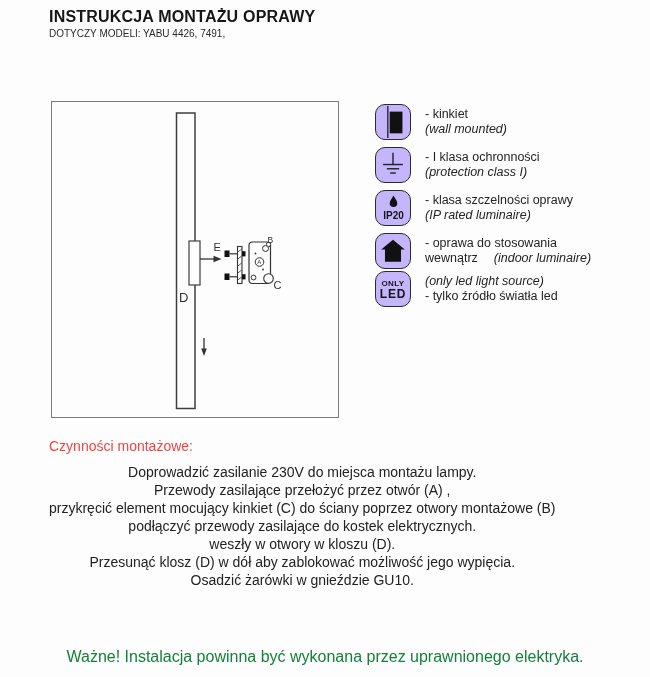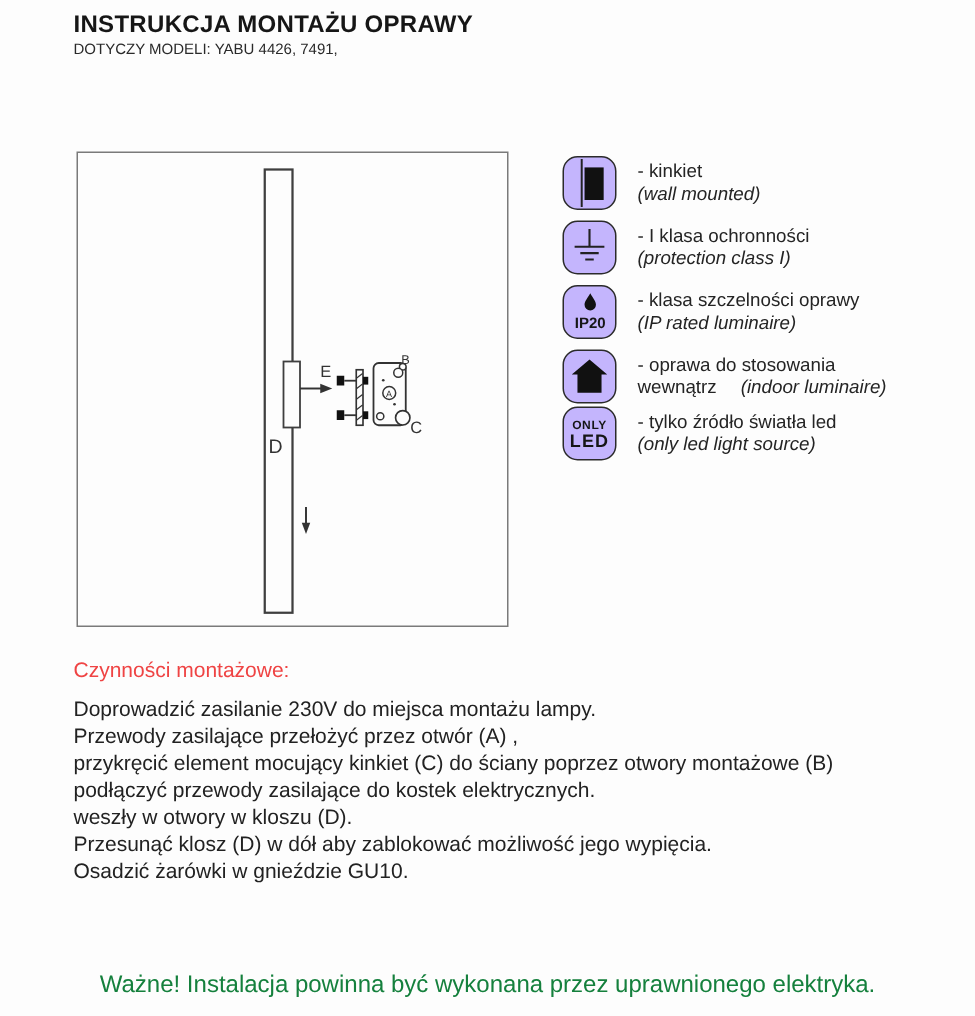--- a/index.html
+++ b/index.html
@@ -24,21 +24,21 @@
             display:flex;flex-direction:column;align-items:center;justify-content:center;background:#c4b5fd;flex:none;}
   .leg-text{font-size:12.5px;line-height:15px;color:#242424;padding-top:3px;white-space:nowrap;}
   .leg-en{font-style:italic;}
   .leg-pl2:not(:empty){margin-right:16px;}
   .onlyled-only{font-size:8px;font-weight:bold;letter-spacing:.4px;line-height:9px;color:#161616;}
   .onlyled-led{font-size:12px;font-weight:bold;letter-spacing:.8px;line-height:12px;color:#161616;}
 
   
   .steps-heading{position:absolute;left:49px;top:438px;font-size:14px;color:#ef4444;}
   .steps{position:absolute;left:49px;top:463px;font-size:14px;line-height:18px;color:#222;}
-  .step-line{white-space:nowrap;}
+  .step-line{white-space:nowrap;text-align:center;}
 
   
   .warning{position:absolute;left:0;top:648px;width:650px;text-align:center;font-size:16px;color:#15803d;}
 </style>
 </head>
 <body>
 
 <div class="page">
 
   <div class="title">INSTRUKCJA MONTAŻU OPRAWY</div>
@@ -151,22 +151,22 @@
       <div><span class="leg-pl2">wewnątrz</span><span class="leg-en">(indoor luminaire)</span></div>
     </div>
   </div>
 
   <div class="legend-row" style="top:271px">
     <div class="leg-icon">
       <div class="onlyled-only">ONLY</div>
       <div class="onlyled-led">LED</div>
     </div>
     <div class="leg-text">
+      <div><span class="leg-pl2"></span><span class="leg-en">(only led light source)</span></div>
       <div><span>- tylko źródło światła led</span></div>
-      <div><span class="leg-pl2"></span><span class="leg-en">(only led light source)</span></div>
     </div>
   </div>
 
   <div class="steps-heading">Czynności montażowe:</div>
   <div class="steps">
     <div class="step-line">Doprowadzić zasilanie 230V do miejsca montażu lampy.</div>
     <div class="step-line">Przewody zasilające przełożyć przez otwór (A) ,</div>
     <div class="step-line">przykręcić element mocujący kinkiet (C) do ściany poprzez otwory montażowe (B)</div>
     <div class="step-line">podłączyć przewody zasilające do kostek elektrycznych.</div>
     <div class="step-line">weszły w otwory w kloszu (D).</div>

